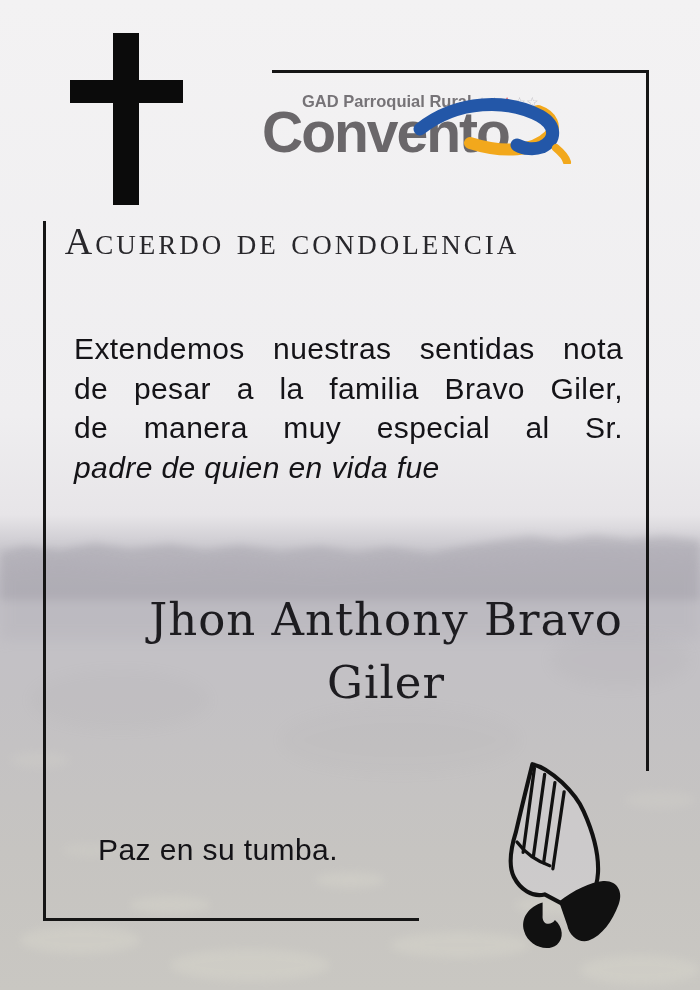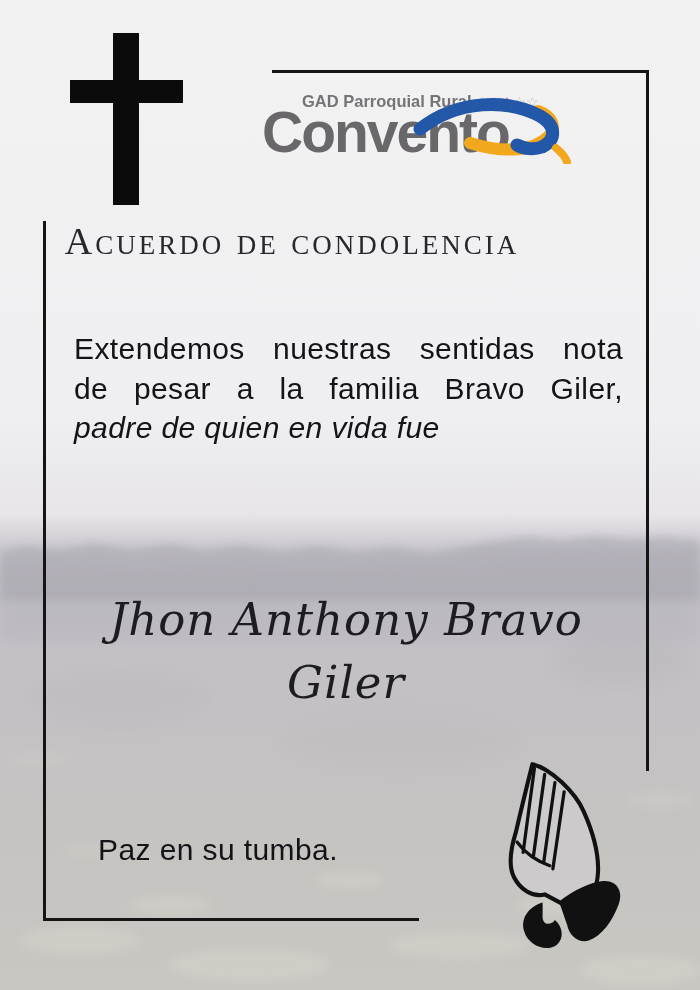--- a/index.html
+++ b/index.html
@@ -68,24 +68,24 @@
     font-size:30px;color:#141317;letter-spacing:0.4px;font-weight:300;
     line-height:39.5px;
     margin-left:24px;
   }
 
   
   .dname{
     position:absolute;left:43px;top:588px;width:606px;
     text-align:center;
     font-family:"DejaVu Serif","Liberation Serif",serif;
-    font-style:italic;
     font-size:45px;line-height:1.4;
     color:#1d1c20;
     letter-spacing:1px;
+    padding-left:40px;
   }
 
   
   .hands{position:absolute;left:490px;top:758px;width:136px;height:200px;}
 </style>
 </head>
 <body>
 
 <div class="canvas">
 
@@ -163,20 +163,21 @@
       <path d="M10,33 C48,3 98,3 130,20 C146,29 147,44 132,51 C124,54 114,53 107,49" fill="none" stroke="#2357a8" stroke-width="13" stroke-linecap="round"></path>
       <path d="M146,52 C152,57 156,62 157,66" fill="none" stroke="#f2a81c" stroke-width="8" stroke-linecap="round"></path>
     </svg>
   </div>
 
   <div class="title">Acuerdo de condolencia</div>
 
   <div class="para p1">
       <div class="bline">Extendemos nuestras sentidas nota</div>
       <div class="bline">de pesar a la familia Bravo Giler,</div>
+      <div class="bline">de manera muy especial al Sr.</div>
       <div class="bline last">padre de quien en vida fue</div>
     </div>
 
   <div class="dname">Jhon Anthony Bravo Giler</div>
 
 
   <div class="closing">Paz en su tumba.</div>
 
   <svg class="hands" viewBox="0 0 130 195" xmlns="http://www.w3.org/2000/svg">
 

